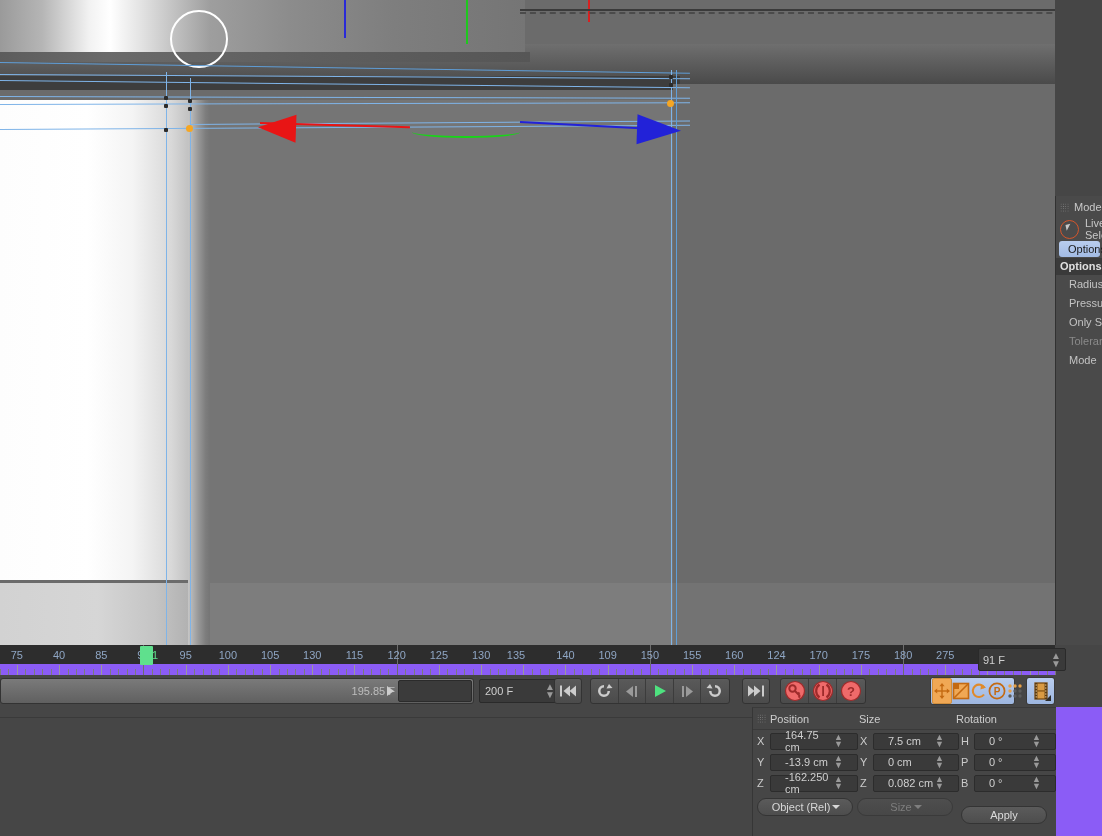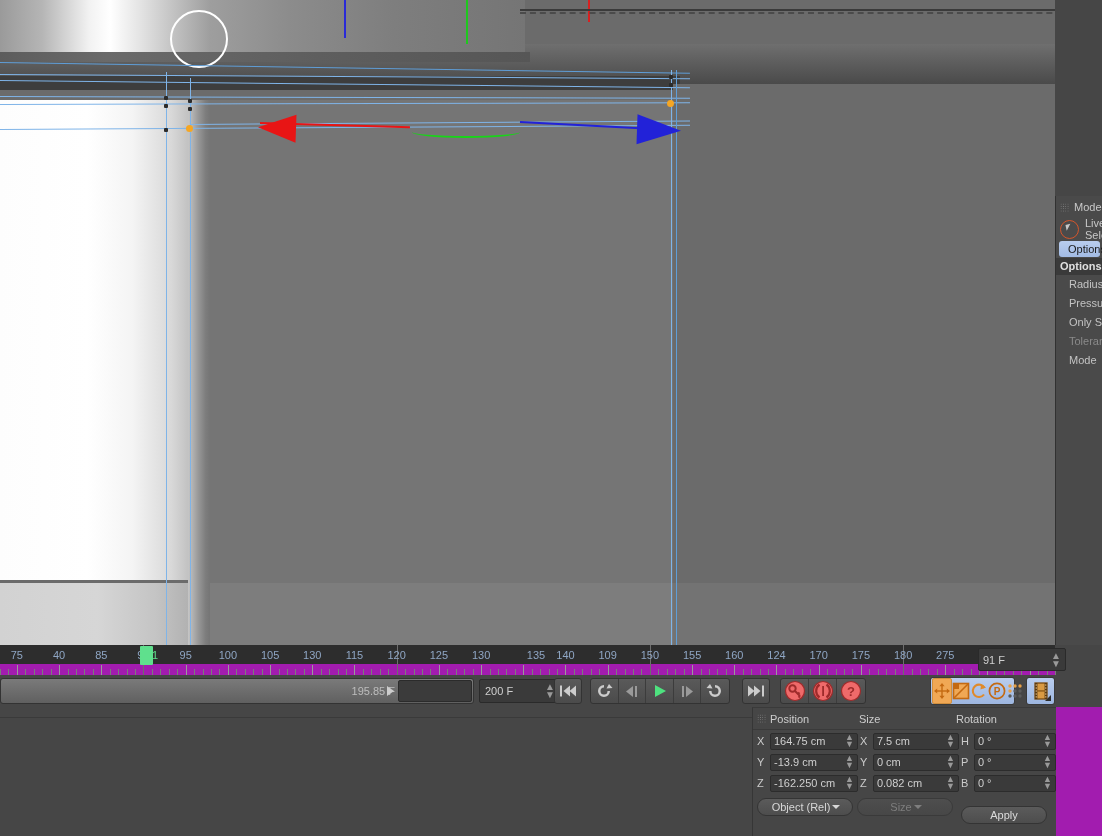--- a/index.html
+++ b/index.html
@@ -1,19 +1,19 @@
 <!DOCTYPE html>
 <html><head>
 <meta charset="utf-8">
 <style>
   html,body{margin:0;padding:0;background:#464646;}
   body{width:1102px;height:836px;overflow:hidden;
        font-family:"Liberation Sans","DejaVu Sans",sans-serif;
        font-size:11px;color:#c8c8c8;-webkit-font-smoothing:antialiased;}
-  #app{position:relative;width:1102px;height:836px;overflow:hidden;background:#a21caf;}
+  #app{position:relative;width:1102px;height:836px;overflow:hidden;background:#8b5cf6;}
 
   
   #viewport{position:absolute;left:0;top:0;width:1055px;height:645px;overflow:hidden;
             background:#6b6b6b;}
   
   .vp-topband{position:absolute;left:0;top:44px;width:1055px;height:40px;
               background:linear-gradient(180deg,#6f6f6f 0%,#606060 40%,#4a4a4a 100%);}
   .vp-topdark{position:absolute;left:0;top:76px;width:680px;height:14px;
               background:#3d3d3d;}
   
@@ -125,21 +125,21 @@
   
   #coord{position:absolute;left:752px;top:707px;width:303px;height:129px;
          background:#464646;border-left:1px solid #363636;border-top:1px solid #3a3a3a;}
   #coord .hdr{display:flex;align-items:center;height:21px;padding-left:4px;gap:4px;
               border-bottom:1px solid #3a3a3a;}
   #coord .hdr span{font-size:11px;color:#cdcdcd;}
   .c-h1{width:85px;} .c-h2{width:93px;}
   .crow{display:flex;align-items:center;height:20px;padding-left:4px;gap:2px;margin-top:1px;}
   .clab{width:11px;font-size:11px;color:#cbcbcb;flex:0 0 11px;}
   .cfield{height:17px;background:#3a3a3a;border:1px solid #2c2c2c;border-radius:2px;
-          display:flex;align-items:center;padding:0 3px;color:#cfcfcf;font-size:11px;
+          display:flex;align-items:center;padding:0 14px;color:#cfcfcf;font-size:11px;
           box-sizing:border-box;}
   .cf-pos{width:90px;} .cf-size{width:88px;} .cf-rot{width:84px;}
   .cfield .spin{font-size:9px;line-height:7px;}
   .crow2{display:flex;align-items:center;height:22px;padding-left:4px;gap:4px;margin-top:3px;}
   .cbtn{height:18px;border-radius:9px;display:flex;align-items:center;justify-content:center;
         font-size:11px;box-sizing:border-box;}
   .cbtn-obj{width:96px;background:linear-gradient(180deg,#5b5b5b,#4d4d4d);
             border:1px solid #343434;color:#d8d8d8;gap:4px;}
   .cbtn-size{width:96px;background:linear-gradient(180deg,#4e4e4e,#474747);
             border:1px solid #3a3a3a;color:#7e7e7e;gap:4px;}
@@ -375,21 +375,21 @@
         <div class="rl-num" style="left: 143.48px;">90</div>
         <div class="rl-num" style="left: 151.92px; color: rgb(95, 224, 141);">91</div>
         <div class="rl-num" style="left: 185.68px;">95</div>
         <div class="rl-num" style="left: 227.88px;">100</div>
         <div class="rl-num" style="left: 270.08px;">105</div>
         <div class="rl-num" style="left: 312.28px;">130</div>
         <div class="rl-num" style="left: 354.48px;">115</div>
         <div class="rl-num" style="left: 396.68px;">120</div>
         <div class="rl-num" style="left: 438.88px;">125</div>
         <div class="rl-num" style="left: 481.08px;">130</div>
-        <div class="rl-num" style="left: 536px;">135</div>
+        <div class="rl-num" style="left: 516px;">135</div>
         <div class="rl-num" style="left: 565.48px;">140</div>
         <div class="rl-num" style="left: 607.68px;">109</div>
         <div class="rl-num" style="left: 649.88px;">150</div>
         <div class="rl-num" style="left: 692.08px;">155</div>
         <div class="rl-num" style="left: 734.28px;">160</div>
         <div class="rl-num" style="left: 776.48px;">124</div>
         <div class="rl-num" style="left: 818.68px;">170</div>
         <div class="rl-num" style="left: 860.88px;">175</div>
         <div class="rl-num" style="left: 903.08px;">180</div>
         <div class="rl-num" style="left: 945.28px;">275</div>

